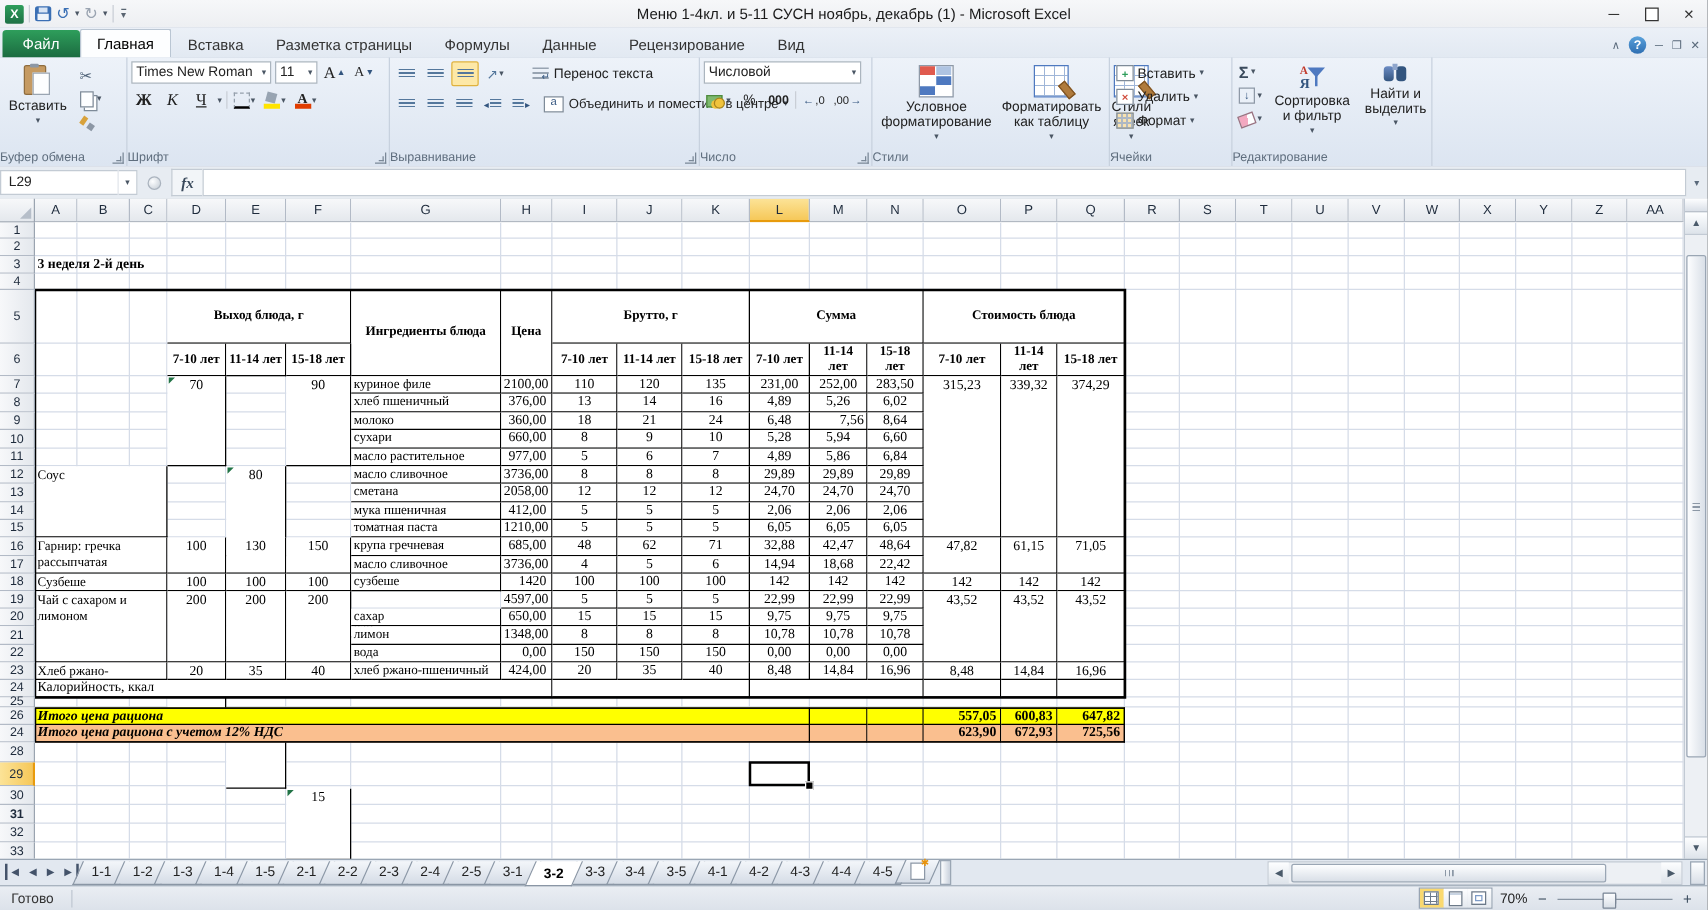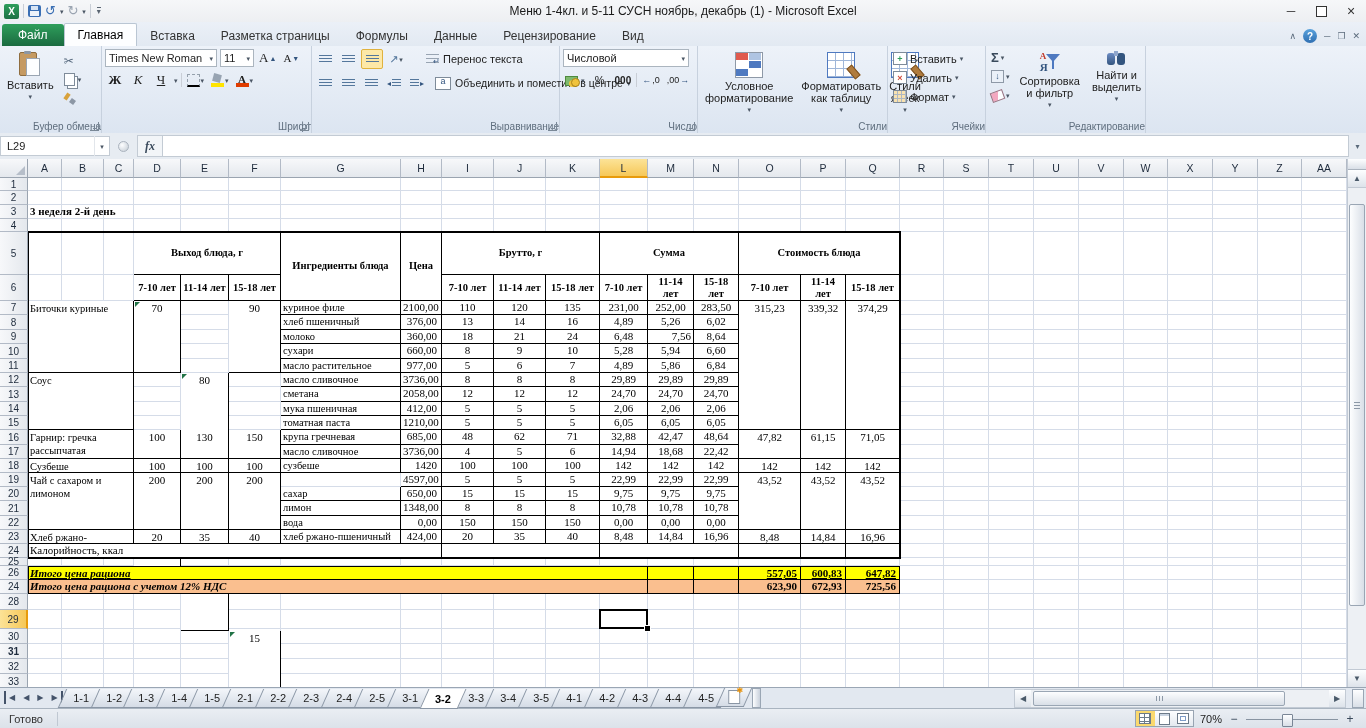--- a/index.html
+++ b/index.html
@@ -33,21 +33,21 @@
   .rtab{padding:0 13px;height:21px;display:flex;align-items:center;font-size:12px;color:#333;}
   .rtab.active{background:#FDFEFF;border:1px solid #BAC6D3;border-bottom:none;height:22px;border-radius:2px 2px 0 0;color:#000;}
   .tabrow-right{margin-left:auto;display:flex;align-items:center;gap:7px;padding-right:6px;padding-bottom:3px;}
   .tr-ic{font-size:9px;color:#5A6A7B;}
   .help{width:14px;height:14px;border-radius:50%;background:linear-gradient(#5AA2DC,#2F6FB2);color:#fff;font-size:10px;
         font-weight:bold;display:flex;align-items:center;justify-content:center;}
   
   .ribbon{position:absolute;left:0;top:46px;width:100%;height:87px;background:linear-gradient(#EDF2F9,#DCE5F1);
           border-bottom:1px solid #B5BFCC;display:flex;}
   .rgroup{position:relative;height:100%;border-right:1px solid #C7D1DE;box-sizing:border-box;padding:3px 3px 14px 3px;}
-  .rg-label{position:absolute;left:0;right:0;bottom:1px;text-align:right;font-size:10px;color:#5F6E7E;}
+  .rg-label{position:absolute;left:0;right:0;bottom:1px;text-align:left;font-size:10px;color:#5F6E7E;}
   .launcher{position:absolute;right:2px;bottom:2px;width:8px;height:8px;border-right:1px solid #7A8897;border-bottom:1px solid #7A8897;}
   .launcher:before{content:"";position:absolute;right:1px;bottom:1px;width:3px;height:3px;border-right:1px solid #7A8897;border-bottom:1px solid #7A8897;}
   .caret{font-size:7px;color:#4A5664;line-height:7px;}
   .bigbtn{display:flex;flex-direction:column;align-items:center;justify-content:flex-start;gap:2px;padding:2px 4px;border-radius:2px;}
   .bb-label{font-size:11px;color:#222;text-align:center;line-height:12px;}
   
   .rgc{display:flex;height:100%;box-sizing:border-box;}
   .ic-paste{position:relative;width:22px;height:26px;display:inline-block;}
   .ic-paste .clip{position:absolute;left:0;top:1px;width:16px;height:22px;background:#C59A62;border:1px solid #8F6D3F;border-radius:2px;}
   .ic-paste .clip:before{content:"";position:absolute;left:4px;top:-2px;width:7px;height:3px;background:#8C97A5;border-radius:1px;}
@@ -157,21 +157,21 @@
   .dish{font-size:10.5px;padding-top:1px;}
   .out{text-align:center;padding-top:1px;}
   .ing{font-size:10.5px;white-space:nowrap;}
   .price{text-align:right;padding-right:4px;}
   .num{text-align:center;}
   .cost{text-align:center;padding-top:1px;}
   .cal{font-weight:normal;font-size:11px;}
   .week{background:transparent;border:none;font-weight:bold;overflow:visible;white-space:nowrap;z-index:2;}
   .tot{font-weight:bold;font-style:italic;font-size:11px;}
   .mny{font-weight:bold;text-align:right;padding-right:3px;}
-  .bt{border-top:1px solid #000;text-decoration:underline;}
+  .bt{border-top:1px solid #000;}
   .e{}
   .tri{position:relative;}
   .tri:before{content:"";position:absolute;left:1px;top:1px;width:0;height:0;border-top:5px solid #217346;border-right:5px solid transparent;}
   .outline2{position:absolute;border:2px solid #000;box-sizing:border-box;pointer-events:none;z-index:3;}
   .outline1{position:absolute;border:1px solid #000;box-sizing:border-box;pointer-events:none;z-index:3;}
   .selrect{position:absolute;border:2px solid #000;box-sizing:border-box;z-index:5;}
   .selrect:after{content:"";position:absolute;right:-5px;bottom:-5px;width:5px;height:5px;background:#000;border:1px solid #fff;}
   
   .vscroll{position:absolute;right:0;top:0;width:19px;height:528px;background:#EDF0F4;border-left:1px solid #C2CAD4;box-sizing:border-box;}
   .vsplit{height:10px;background:linear-gradient(#FDFEFF,#D9DFE7);border-bottom:1px solid #AAB3BE;}
@@ -643,21 +643,20 @@
         <div class="cell hdr" style="left: 201px; top: 97px; width: 52px; height: 26px;">15-18 лет</div>
         <div class="cell hdr" style="left: 414px; top: 97px; width: 52px; height: 26px;">7-10 лет</div>
         <div class="cell hdr" style="left: 466px; top: 97px; width: 52px; height: 26px;">11-14 лет</div>
         <div class="cell hdr" style="left: 518px; top: 97px; width: 54px; height: 26px;">15-18 лет</div>
         <div class="cell hdr" style="left: 572px; top: 97px; width: 48px; height: 26px;">7-10 лет</div>
         <div class="cell hdr" style="left: 620px; top: 97px; width: 46px; height: 26px;">11-14 лет</div>
         <div class="cell hdr" style="left: 666px; top: 97px; width: 45px; height: 26px;">15-18 лет</div>
         <div class="cell hdr" style="left: 711px; top: 97px; width: 62px; height: 26px;">7-10 лет</div>
         <div class="cell hdr" style="left: 773px; top: 97px; width: 45px; height: 26px;">11-14 лет</div>
         <div class="cell hdr" style="left: 818px; top: 97px; width: 54px; height: 26px;">15-18 лет</div>
-        <div class="cell dish" style="left: 0px; top: 123px; width: 106px; height: 72px;">Биточки куриные</div>
         <div class="cell out tri" style="left: 106px; top: 123px; width: 47px; height: 72px;">70</div>
         <div class="cell out tri" style="left: 153px; top: 123px; width: 48px; height: 72px;">80</div>
         <div class="cell out" style="left: 201px; top: 123px; width: 52px; height: 72px;">90</div>
         <div class="cell dish" style="left: 0px; top: 195px; width: 106px; height: 57px;">Соус</div>
         <div class="cell out tri" style="left: 106px; top: 195px; width: 47px; height: 57px;">15</div>
         <div class="cell out tri" style="left: 153px; top: 195px; width: 48px; height: 57px;">15</div>
         <div class="cell out tri" style="left: 201px; top: 195px; width: 52px; height: 57px;">15</div>
         <div class="cell dish" style="left: 0px; top: 252px; width: 106px; height: 29px;">Гарнир: гречка рассыпчатая</div>
         <div class="cell out" style="left: 106px; top: 252px; width: 47px; height: 29px;">100</div>
         <div class="cell out" style="left: 153px; top: 252px; width: 48px; height: 29px;">130</div>

